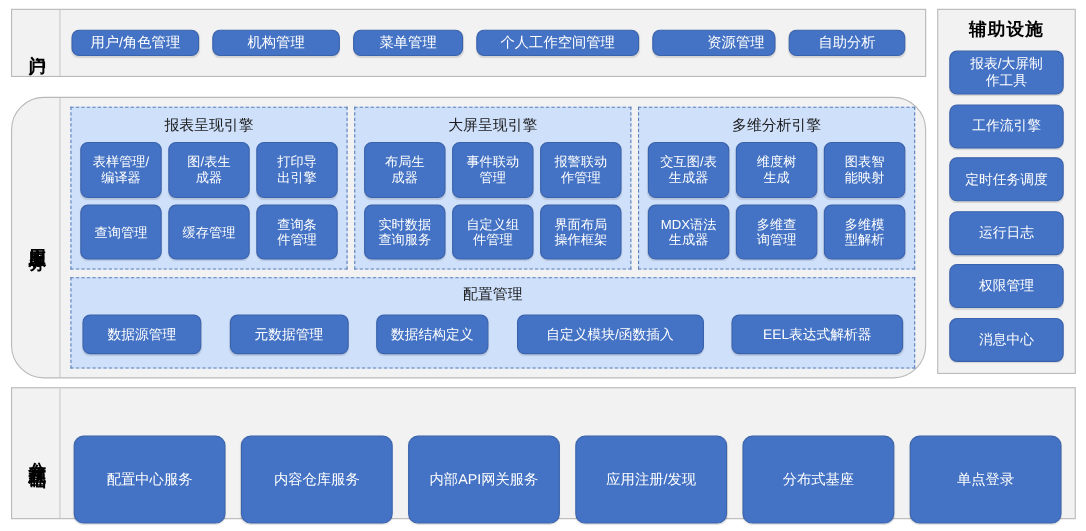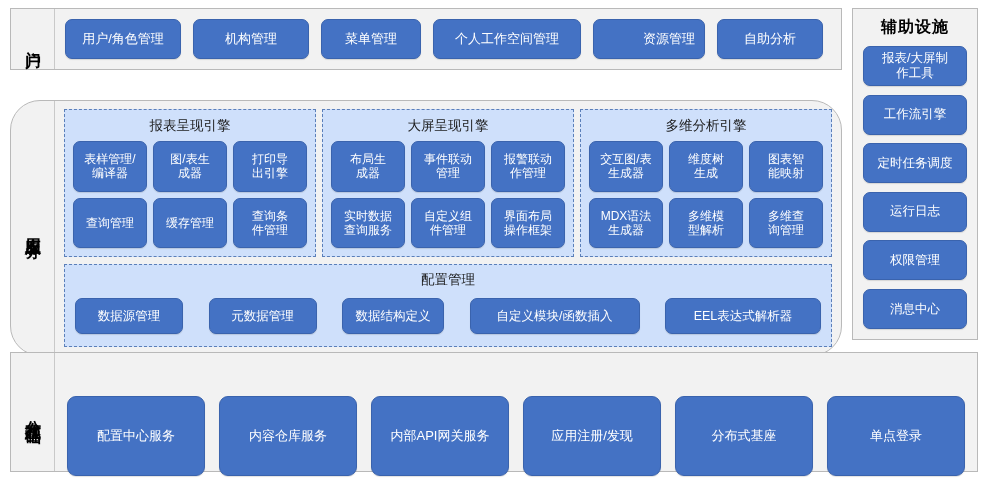--- a/index.html
+++ b/index.html
@@ -68,35 +68,35 @@
     width: 832px; height: 62px;
   }
   .portal-row {
     flex: 1 1 auto;
     display: flex;
     align-items: center;
     gap: 12px;
     padding: 0 10px;
   }
   .portal-row .btn {
-    height: 40px;
+    height: 24px;
     font-size: 13px;
     flex: 0 0 auto;
   }
   .pbtn-0 { width: 116px; }
   .pbtn-1 { width: 116px; }
   .pbtn-2 { width: 100px; }
   .pbtn-3 { width: 148px; }
   .pbtn-4 { width: 112px; padding-left: 46px; }
   .pbtn-5 { width: 106px; }
 
   
   .appsvc-wrap {
     position: absolute;
-    left: 10px; top: 100px;
+    left: 10px; top: 88px;
     width: 832px; height: 256px; border-radius: 30px;
   }
   .appsvc-body {
     flex: 1 1 auto;
     display: flex;
     flex-direction: column;
     gap: 7px;
     padding: 8px 9px;
   }
   .engines-row {
@@ -280,24 +280,24 @@
           <div class="engine-title">多维分析引擎</div>
           <div class="engine-grid">
             <div class="btn">交互图/表
 生成器</div>
             <div class="btn">维度树
 生成</div>
             <div class="btn">图表智
 能映射</div>
             <div class="btn">MDX语法
 生成器</div>
+            <div class="btn">多维查
+询管理</div>
             <div class="btn">多维模
 型解析</div>
-            <div class="btn">多维查
-询管理</div>
           </div>
         </div>
 
       </div>
 
       <div class="config-panel">
         <div class="config-title">配置管理</div>
         <div class="config-row">
           <div class="btn cbtn-0">数据源管理</div>
           <div class="btn cbtn-1">元数据管理</div>

